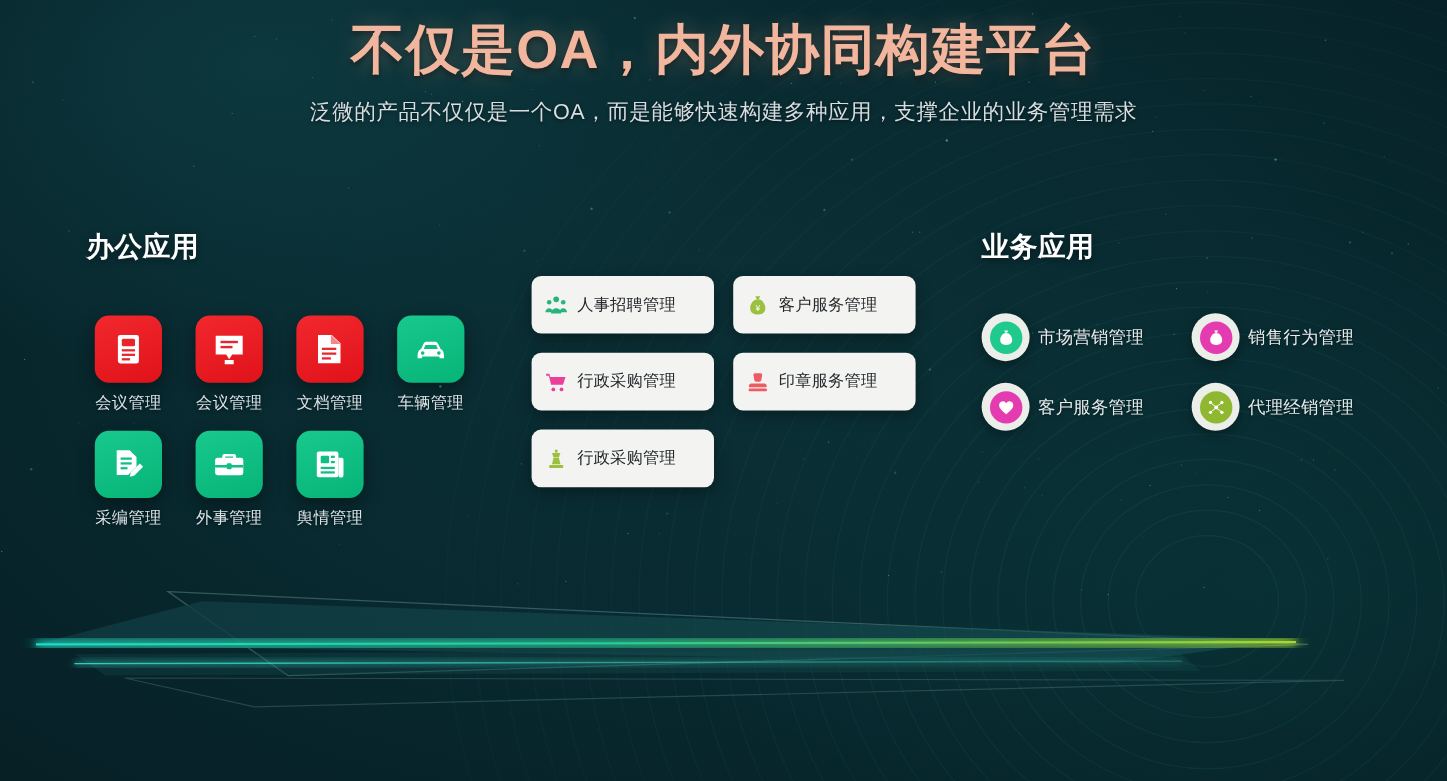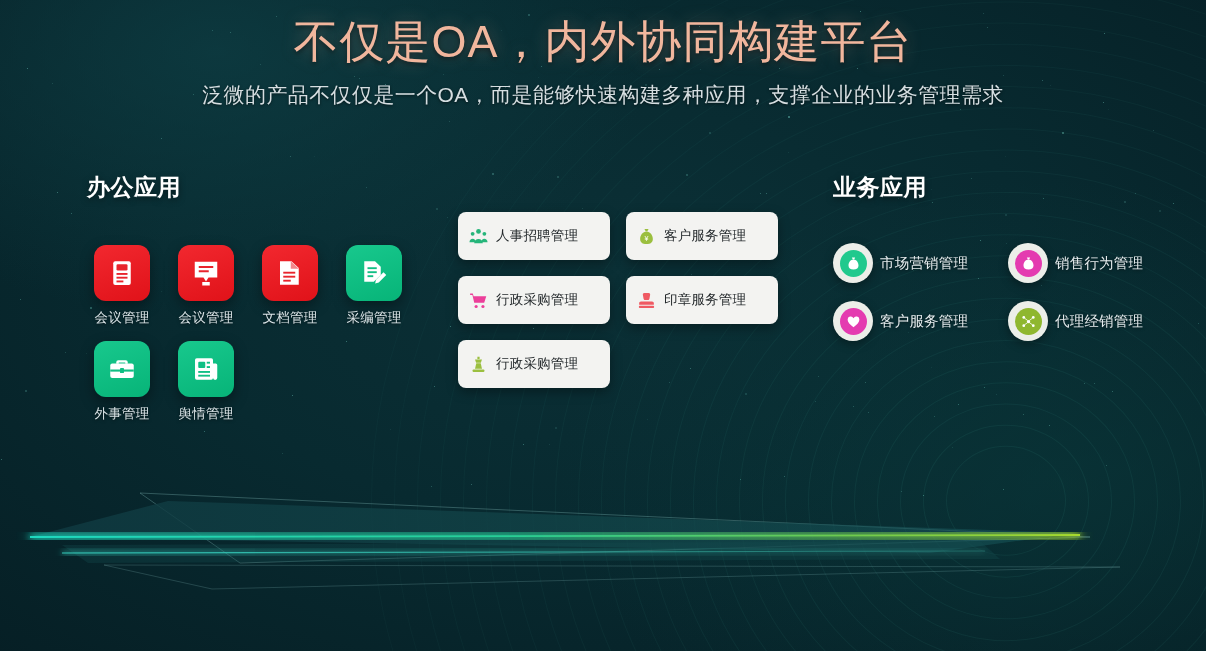--- a/index.html
+++ b/index.html
@@ -28,34 +28,34 @@
   .ripples .arc {
     position:absolute; left:50%; top:50%;
     border:1px solid rgba(86,200,180,0.26);
     border-radius:50%;
     transform:translate(-50%,-50%);
   }
 
   
   .header { position:absolute; top:14px; left:0; right:0; text-align:center; }
   .title {
-    font-size: 45px; font-weight: 400; letter-spacing: 1px;
+    font-size: 45px; font-weight: 700; letter-spacing: 1px;
     color:#f1b69d;
     text-shadow: 0 0 18px rgba(241,182,157,0.30), 0 2px 5px rgba(0,0,0,0.55);
     line-height: 1.25;
   }
   .subtitle {
     margin-top: 11px;
-    font-size: 21px; color:#d6dee1; letter-spacing:.4px;
+    font-size: 18px; color:#d6dee1; letter-spacing:.4px;
     text-shadow: 0 1px 3px rgba(0,0,0,0.6);
   }
 
   
   .cols { position:absolute; top:172px; left:0; right:0; height:290px; }
-  .col { position:absolute; top:0;margin-left:15px; }
+  .col { position:absolute; top:18px; }
   .col-a { left:72px;  width:340px; }
   .col-b { left:443px; width:340px; }
   .col-c { left:818px; width:350px; }
   .col-head {
     font-size: 23px; font-weight: 700; color:#ffffff;
     letter-spacing:.5px; text-shadow: 0 2px 6px rgba(0,0,0,0.5);
   }
 
   
   .tile-grid { margin-top: 42px; display:grid; grid-template-columns: repeat(4, 70px); gap: 14px 14px; }
@@ -313,20 +313,31 @@
                 <rect x="6.6" y="11" width="9.6" height="1.5" fill="#e8242c"></rect>
                 <rect x="6.6" y="14.2" width="9.6" height="1.5" fill="#e8242c"></rect>
                 <rect x="6.6" y="17.4" width="6" height="1.5" fill="#e8242c"></rect>
               </svg>
             </div>
             <div class="tile-label">文档管理</div>
           </div>
           <div class="tile-cell">
             <div class="tile green">
               <svg style="color:#10bf84" viewBox="0 0 24 24" fill="#ffffff">
+                <path d="M3.2 16.6c0-3 1.2-4.4 2.3-4.7l1.6-3.3C7.5 7.4 8.4 7 9.3 7h5.4c.9 0 1.8.4 2.2 1.6l1.6 3.3c1.1.3 2.3 1.7 2.3 4.7v1.5h-3v-1.3H6.2v1.3h-3z"></path>
+                <path d="M8.4 9.2h7.2l1.1 2.6H7.3z" fill="#10bf84"></path>
+                <circle cx="6.6" cy="14.6" r="1.2" fill="#10bf84"></circle>
+                <circle cx="17.4" cy="14.6" r="1.2" fill="#10bf84"></circle>
+              </svg>
+            </div>
+            <div class="tile-label">车辆管理</div>
+          </div>
+          <div class="tile-cell">
+            <div class="tile green">
+              <svg style="color:#10bf84" viewBox="0 0 24 24" fill="#ffffff">
                 <path d="M4.2 2.6h8.6L17.4 7v6.6l-5.6 5.4H4.2z"></path>
                 <rect x="6.8" y="7.4" width="7.4" height="1.5" fill="#10bf84"></rect>
                 <rect x="6.8" y="10.6" width="7.4" height="1.5" fill="#10bf84"></rect>
                 <rect x="6.8" y="13.8" width="4.6" height="1.5" fill="#10bf84"></rect>
                 <path d="M19.6 11.4l2.2 2.2-6 6-2.9.7.7-2.9z"></path>
               </svg>
             </div>
             <div class="tile-label">采编管理</div>
           </div>
           <div class="tile-cell">

